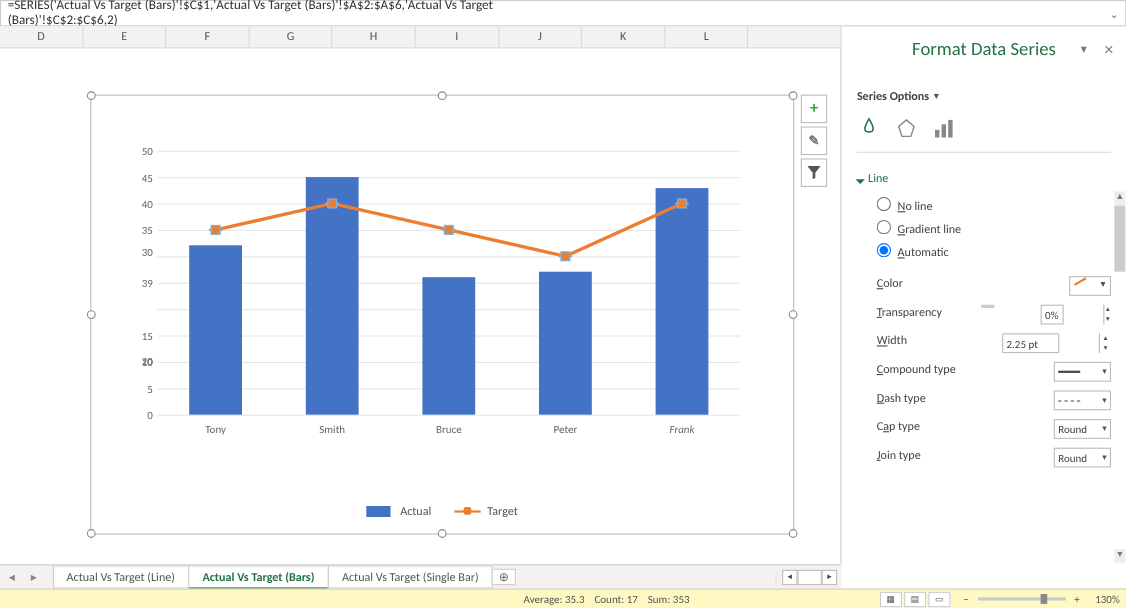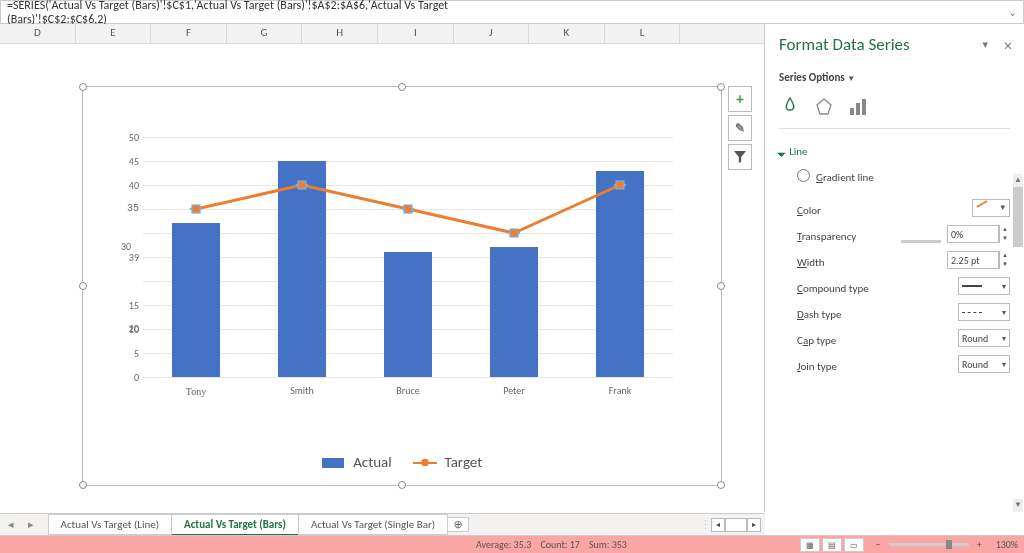--- a/index.html
+++ b/index.html
@@ -26,48 +26,48 @@
   .h.tc { left: 50%; top: -4px; margin-left: -4px; } .h.bc { left: 50%; bottom: -4px; margin-left: -4px; }
   .h.ml { left: -4px; top: 50%; margin-top: -4px; } .h.mr { right: -4px; top: 50%; margin-top:-4px; }
 
   .chart-title { text-align: center; font-size: 17px; color: #555; padding-top: 12px; }
   .plot { position: absolute; left: 30px; top: 50px; width: 560px; height: 260px; }
   .grid-line { position: absolute; left: 30px; width: 530px; border-top: 1px solid #e6e6e6; }
   .y-lbl { position: absolute; left: 0; width: 26px; text-align: right; font-size: 10px; color: #666; transform: translateY(-6px); }
   .bar { position: absolute; bottom: 20px; width: 48px; background: #4472c4; }
   .x-lbl { position: absolute; bottom: 0; width: 100px; text-align: center; font-size: 10px; color: #666; }
   svg.line { position: absolute; left: 30px; top: 0; width: 530px; height: 240px; }
-  .legend { position: absolute; bottom: 14px; left: 0; width: 100%; text-align: center; font-size: 15px; color: #555; }
+  .legend { position: absolute; bottom: 14px; left: 0; width: 100%; text-align: center; font-size: 11px; color: #555; }
   .legend .sw { display: inline-block; width: 22px; height: 10px; background: #4472c4; vertical-align: middle; margin-right: 6px; }
   .legend .lw { display: inline-block; width: 24px; height: 2px; background: #ed7d31; vertical-align: middle; margin: 0 4px 0 18px; position: relative; }
   .legend .lw::after { content: ""; position: absolute; left: 50%; top: -3px; width: 7px; height: 7px; background: #ed7d31; border-radius: 2px; transform: translateX(-50%); }
 
   
   .chart-btns { position: absolute; left: 728px; top: 62px; width: 24px; }
   .cbtn { width: 24px; height: 26px; border: 1px solid #bbb; background: #fff; margin-bottom: 3px; display: flex; align-items: center; justify-content: center; color: #3a3; font-weight: bold; cursor: pointer; font-size: 15px; }
   .cbtn.paint { color: #777; font-size: 12px; }
   .cbtn.filt svg { width: 12px; height: 12px; }
 
   
   .panel { width: 259px; padding: 10px 14px 0 14px; position: relative; font-size: 12px; color: #444; }
   .panel .close { position: absolute; right: 12px; top: 12px; font-size: 16px; color: #777; cursor: pointer; }
   .panel .dd2 { position: absolute; right: 36px; top: 14px; color: #777; font-size: 11px; cursor: pointer; }
-  .panel h2 { color: #217346; font-weight: normal; font-size: 17px; margin-bottom: 16px; }
+  .panel h2 { color: #217346; font-weight: normal; font-size: 17px; margin-bottom: 26px; text-align: center; }
   .panel .subtitle { font-weight: bold; font-size: 11px; margin-bottom: 12px; }
   .panel .subtitle .tri { font-size: 8px; vertical-align: middle; color: #555; }
   .icon-row { display: flex; gap: 12px; margin-bottom: 16px; border-bottom: 1px solid #ddd; padding-bottom: 10px; }
   .icon-row .ico { width: 22px; height: 22px; cursor: pointer; }
   .tabs { display: flex; gap: 20px; font-size: 11px; color: #888; margin-bottom: 10px; }
   .tabs .act { color: #444; }
   .sec-title { color: #217346; font-size: 11px; margin-bottom: 8px; }
   .sec-title::before { content: "◢"; font-size: 8px; margin-right: 4px; color: #217346; transform: rotate(45deg); display:inline-block; }
   .radio-row { padding: 3px 0 3px 18px; font-size: 11px; }
   .radio-row input { margin-right: 6px; vertical-align: -1px; }
   .u { text-decoration: underline; }
-  .field { display: flex; align-items: flex-end; padding: 4px 0 4px 18px; font-size: 11px; }
+  .field { display: flex; align-items: flex-start; padding: 4px 0 4px 18px; font-size: 11px; gap: 36px; }
   .field label { flex: 1; }
   .field .val { width: 52px; height: 18px; border: 1px solid #bbb; font-size: 10px; padding: 0 3px; display:flex; align-items:center; justify-content: space-between; }
   .field .spin { width: 11px; border-left: 1px solid #bbb; height: 18px; display:flex; flex-direction:column; font-size:6px; color:#555; }
   .field .spin span { flex:1; text-align:center; cursor:pointer; }
   .color-sw { display:inline-block; width: 38px; height: 18px; border:1px solid #bbb; margin-left:auto; position:relative; }
   .color-sw::before { content:""; position:absolute; left:3px; top:3px; width:12px; height:2px; background:#ed7d31; transform: rotate(-30deg); }
   .color-sw::after { content:"▾"; position:absolute; right:4px; top:1px; font-size:9px; color:#555; }
   .dd-box { width: 52px; height: 18px; border:1px solid #bbb; font-size:10px; display:flex; align-items:center; justify-content:space-between; padding:0 3px; }
   .dd-box .tri2 { font-size:8px; color:#555; }
   .panel-scroll { position:absolute; right:1px; top:150px; bottom:0; width:10px; }
@@ -79,21 +79,21 @@
   .sheet-tabs { position:absolute; left:0; bottom:18px; width:765px; height:22px; display:flex; align-items:center; border-top:1px solid #ccc; background:#f3f2f1; font-size:11px; }
   .nav-arrows { padding:0 8px; color:#888; letter-spacing:6px; }
   .stab { padding:3px 12px; border:1px solid #ccc; background:#fff; margin-right:-1px; color:#555; cursor:pointer; }
   .stab.active { border-bottom:2px solid #217346; font-weight:bold; color:#217346; }
   .addtab { width:22px; text-align:center; color:#666; cursor:pointer; border:1px solid #ccc; background:#fff; }
   .tab-scroll { margin-left:auto; display:flex; align-items:center; padding-right:4px; gap:0; }
   .tab-scroll .sep { color:#ccc; }
   .tab-scroll .ab { width:14px; height:14px; border:1px solid #bbb; text-align:center; font-size:8px; cursor:pointer; background:#fff; }
 
   
-  .status { position:absolute; left:0; bottom:0; height:18px; width:1024px; border-top:1px solid #ccc; background:#fca5a5; display:flex; align-items:center; font-size:10px; color:#555; padding:0 6px; }
+  .status { position:absolute; left:0; bottom:0; height:18px; width:1024px; border-top:1px solid #ccc; background:#fef9c3; display:flex; align-items:center; font-size:10px; color:#555; padding:0 6px; }
   .status .stats { margin-left:470px; }
   .status .views { margin-left:auto; display:flex; align-items:center; gap:2px; }
   .status .vbtn { width:20px; height:14px; border:1px solid #ccc; background:#fff; cursor:pointer; font-size:8px; display:flex; align-items:center; justify-content:center; }
   .status .slider { width:80px; height:3px; background:#ccc; margin:0 6px; position:relative; }
   .status .slider .knob { position:absolute; left:72%; top:-3px; width:6px; height:9px; background:#888; }
 
 </style>
 </head>
 <body>
 
@@ -135,23 +135,23 @@
           <div class="y-lbl" style="top: 216px;">5</div>
           <div class="grid-line" style="top: 192px;"></div>
           <div class="y-lbl" style="top: 192px;">10</div>
           <div class="grid-line" style="top: 168px;"></div>
           <div class="y-lbl" style="top: 168px;">15</div>
           <div class="grid-line" style="top: 144px;"></div>
           <div class="y-lbl" style="top: 144px; margin-top: 47px;">20</div>
           <div class="grid-line" style="top: 120px;"></div>
           <div class="y-lbl" style="top: 120px;">39</div>
           <div class="grid-line" style="top: 96px;"></div>
-          <div class="y-lbl" style="top: 109px; text-align: center;">30</div>
+          <div class="y-lbl" style="top: 92px;">30</div>
           <div class="grid-line" style="top: 72px;"></div>
-          <div class="y-lbl" style="top: 72px; font-family: Liberation Mono, monospace;">35</div>
+          <div class="y-lbl" style="top: 72px;">35</div>
           <div class="grid-line" style="top: 48px;"></div>
           <div class="y-lbl" style="top: 48px;">40</div>
           <div class="grid-line" style="top: 24px;"></div>
           <div class="y-lbl" style="top: 24px;">45</div>
           <div class="grid-line" style="top: 0px;"></div>
           <div class="y-lbl" style="top: 0px;">50</div>
           <div class="bar" style="left: 59px; height: 153.6px;"></div>
           <div class="bar" style="left: 165px; height: 216px;"></div>
           <div class="bar" style="left: 271px; height: 124.8px;"></div>
           <div class="bar" style="left: 377px; height: 129.6px;"></div>
@@ -167,25 +167,25 @@
             <rect x="261" y="68" width="8" height="8" fill="#ed7d31" stroke="#7cb0dd" stroke-width="1.2"></rect>
             <circle cx="260" cy="72" r="1.2" fill="#7cb0dd"></circle>
             <circle cx="270" cy="72" r="1.2" fill="#7cb0dd"></circle>
             <rect x="367" y="92" width="8" height="8" fill="#ed7d31" stroke="#7cb0dd" stroke-width="1.2"></rect>
             <circle cx="366" cy="96" r="1.2" fill="#7cb0dd"></circle>
             <circle cx="376" cy="96" r="1.2" fill="#7cb0dd"></circle>
             <rect x="473" y="44" width="8" height="8" fill="#ed7d31" stroke="#7cb0dd" stroke-width="1.2"></rect>
             <circle cx="472" cy="48" r="1.2" fill="#7cb0dd"></circle>
             <circle cx="482" cy="48" r="1.2" fill="#7cb0dd"></circle>
           </svg>
-      <div class="x-lbl" style="left: 33px; font-family: Liberation Serif, serif;">Tony</div>
+      <div class="x-lbl" style="left: 33px;">Tony</div>
           <div class="x-lbl" style="left: 139px;">Smith</div>
           <div class="x-lbl" style="left: 245px;">Bruce</div>
           <div class="x-lbl" style="left: 351px;">Peter</div>
-          <div class="x-lbl" style="left: 457px;">Frank</div>
+          <div class="x-lbl" style="left: 457px; font-style: italic;">Frank</div>
         </div>
       <div class="legend">
         <span class="sw"></span>
         <span>Actual</span>
         <span class="lw"></span>
         <span>Target</span>
       </div>
     </div>
 
     <div class="chart-btns">
@@ -220,21 +220,23 @@
       </span>
       <span class="ico">
         <svg viewBox="0 0 22 22">
             <rect x="3" y="12" width="4" height="7" fill="#888"></rect>
             <rect x="9" y="7" width="4" height="12" fill="#888"></rect>
             <rect x="15" y="3" width="4" height="16" fill="#888"></rect>
           </svg>
       </span>
     </div>
     <div class="sec-title">Line</div>
+    <div class="radio-row"><input type="radio" name="ln" style=""><span class="u">N</span><span>o line</span></div>
     <div class="radio-row"><input type="radio" name="ln" style=""><span class="u">G</span><span>radient line</span></div>
+    <div class="radio-row"><input type="radio" name="ln" checked="" style=""><span class="u">A</span><span>utomatic</span></div>
     <div style="height:8px"></div>
     <div class="field">
         <label><span class="u">C</span>olor</label>
         <span class="color-sw"></span>
       </div>
     <div class="field">
         <label><span class="u">T</span>ransparency</label>
       <div style="width:40px; height:3px; background:#ccc; margin-right:6px;"></div>
       <div class="val">
           <span>0%</span>

